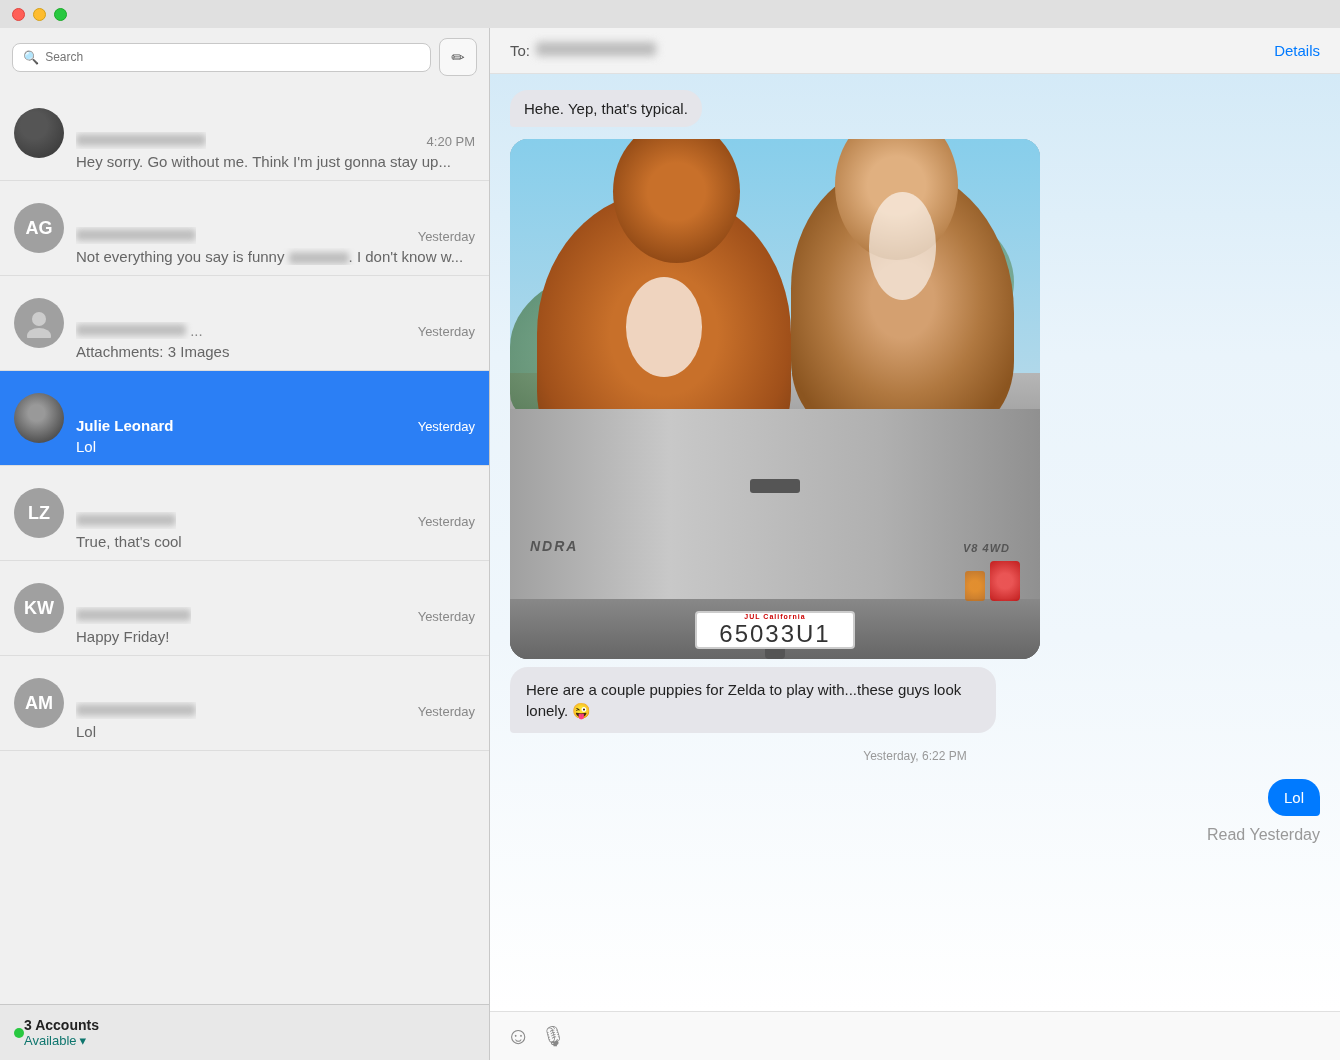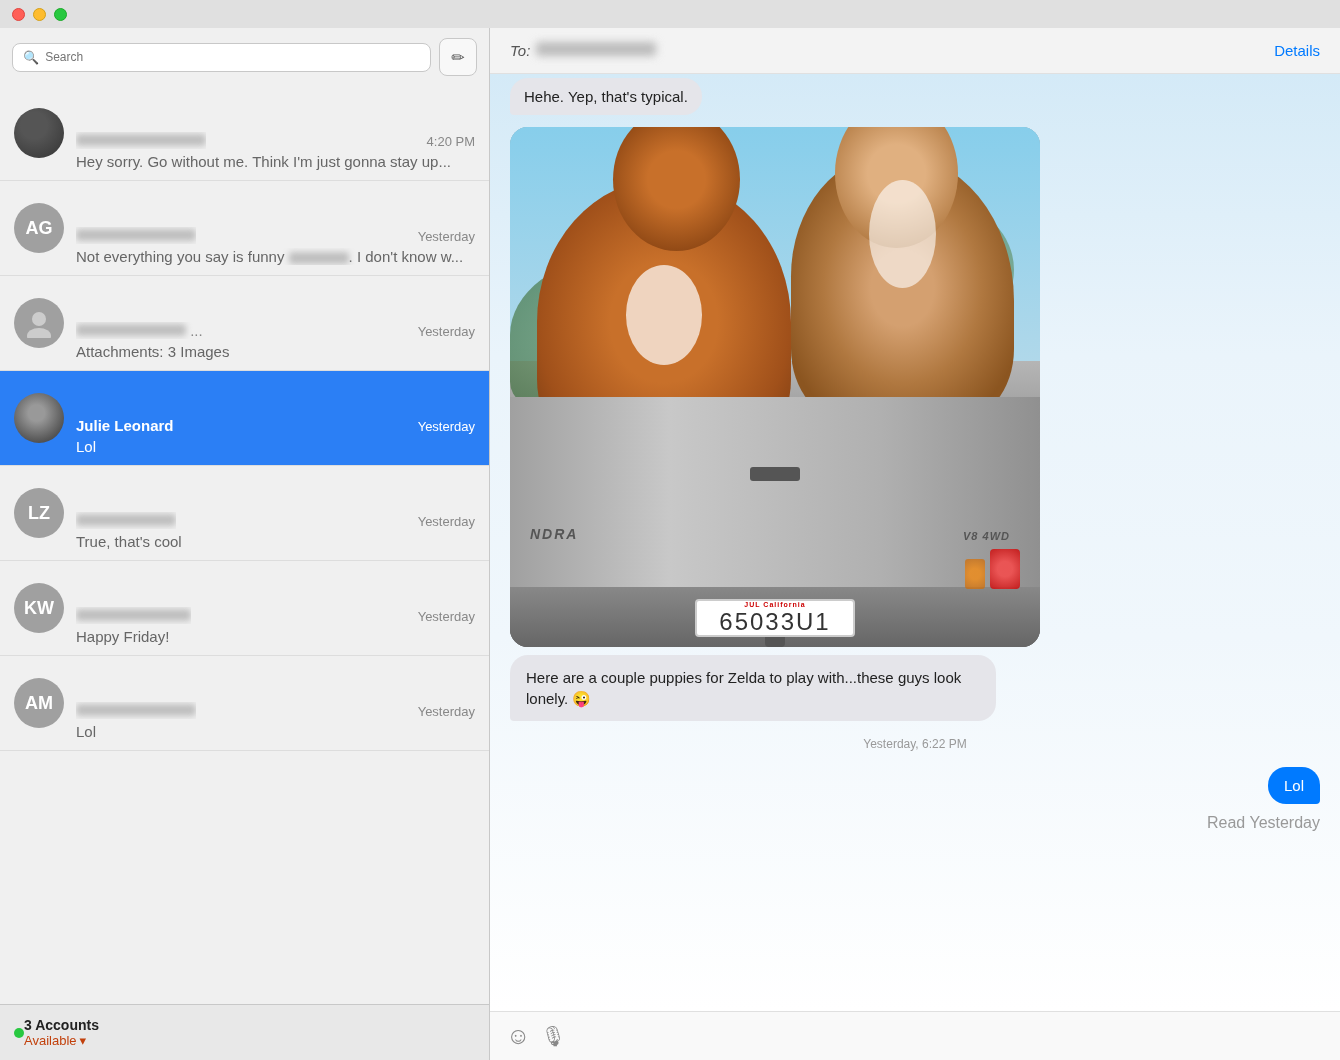--- a/index.html
+++ b/index.html
@@ -193,21 +193,21 @@
     }
 
     .accounts-text {
       font-size: 14px;
       font-weight: 600;
       color: #222;
     }
 
     .accounts-sub {
       font-size: 13px;
-      color: #c2410c;
+      color: #0f766e;
       display: flex;
       align-items: center;
       gap: 3px;
     }
 
     
     .chat-area {
       flex: 1;
       display: flex;
       flex-direction: column;
@@ -223,21 +223,20 @@
       background: rgba(240,240,240,0.8);
       backdrop-filter: blur(10px);
     }
 
     .chat-to {
       font-size: 15px;
       color: #333;
       display: flex;
       align-items: flex-start;
       gap: 6px;
-      font-style: italic;
     }
 
     .to-label {
       color: #555;
       font-weight: 400;
     }
 
     .to-name-blur {
       display: inline-block;
       background: #bbb;
@@ -251,21 +250,21 @@
       color: #007AFF;
       font-size: 15px;
       font-weight: 500;
       cursor: pointer;
     }
 
     
     .chat-messages {
       flex: 1;
       overflow-y: auto;
-      padding: 4px 20px;
+      padding: 16px 20px;
       background: linear-gradient(to bottom, #d4eaf7 0%, #eaf4fb 30%, #f0f7fc 60%, #fff 100%);
       display: flex;
       flex-direction: column;
       gap: 8px;
     }
 
     .incoming-bubble-text {
       background: #e5e5ea;
       border-radius: 18px 18px 18px 4px;
       padding: 10px 14px;

